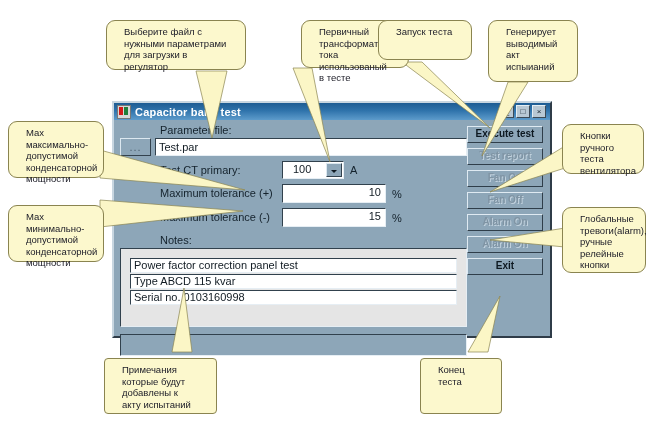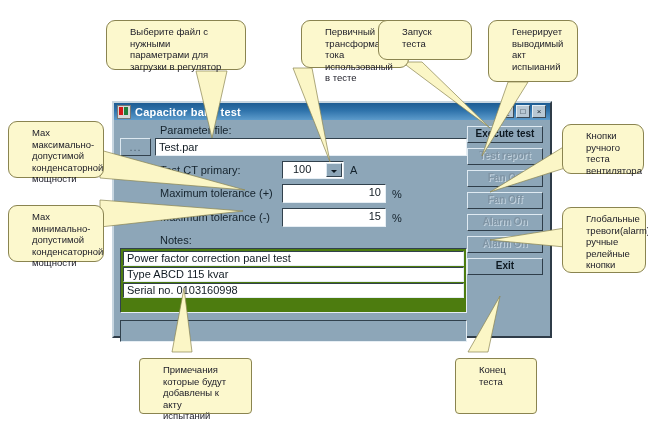--- a/index.html
+++ b/index.html
@@ -209,22 +209,22 @@
     margin-left: 6px;
   }
 
   #notes-label { margin-top: 7px; }
   #notes-group {
     margin-top: 1px;
     border-top: 1.5px solid #31414d;
     border-left: 1.5px solid #31414d;
     border-right: 1.5px solid #e6eef4;
     border-bottom: 1.5px solid #e6eef4;
-    padding: 2px;
-    background: #4d7c0f;
+    padding: 9px;
+    background: #e5e5e5;
   }
   .note-line {
     height: 15px;
     line-height: 13px;
     margin-bottom: 1px;
   }
   .note-line:last-child { margin-bottom: 12px; }
 
   #progress-frame {
     margin-top: 7px;
@@ -272,24 +272,24 @@
   
   .callout {
     position: absolute;
     background: #fcf8cd;
     border: 1px solid #8a8450;
     border-radius: 9px;
     box-sizing: border-box;
     font-size: 9.5px;
     line-height: 11.5px;
     color: #20202a;
-    padding: 5px 23px;
+    padding: 5px 17px;
     z-index: 5;
   }
-  .callout.sq { border-radius: 4px; margin-left: 35px; }
+  .callout.sq { border-radius: 4px; }
 
   
   #wedges {
     position: absolute;
     left: 0; top: 0;
     width: 648px; height: 446px;
     z-index: 4;
     pointer-events: none;
   }
   .wedge { fill: #fbf6c6; stroke: #8a8450; stroke-width: 0.7; }

